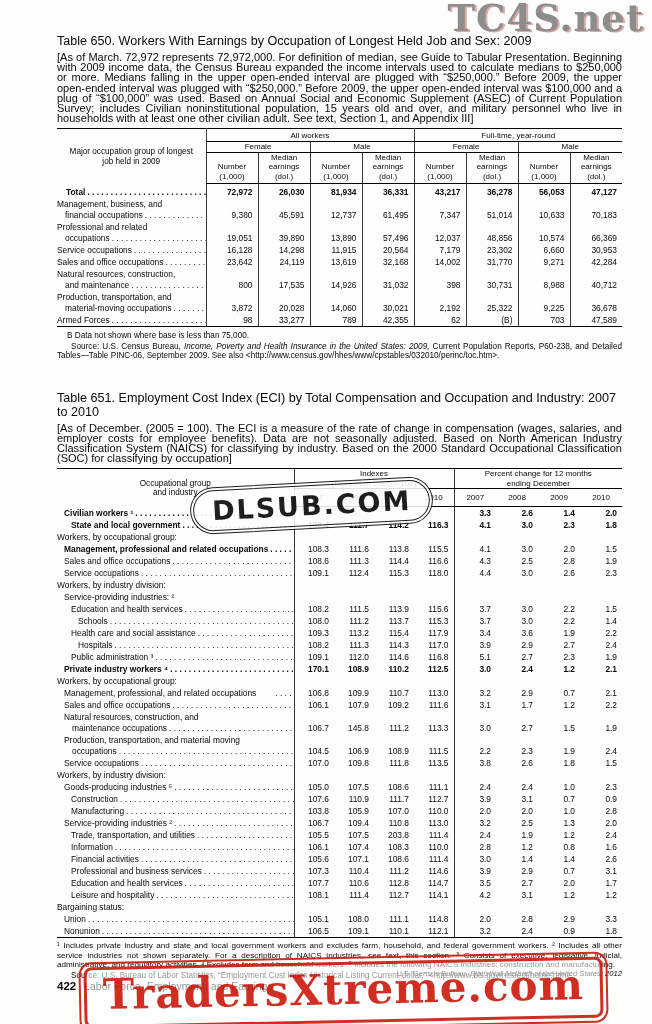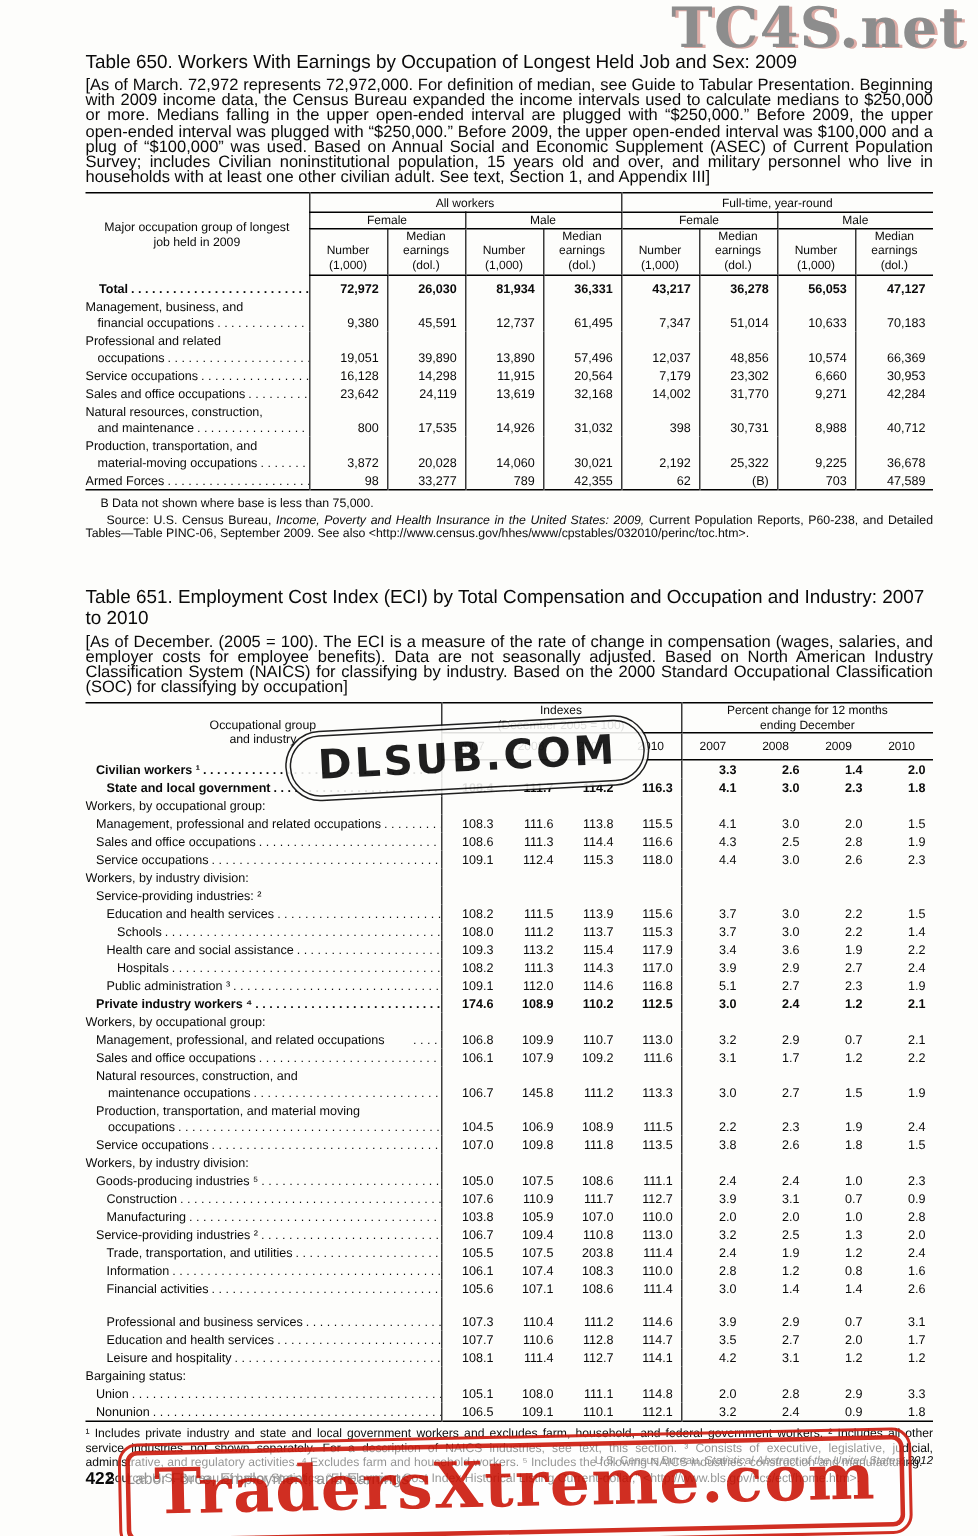--- a/index.html
+++ b/index.html
@@ -347,21 +347,21 @@
             <td class="num"></td>
             <td class="num"></td>
             <td class="num"></td>
             <td class="num vline"></td>
             <td class="num"></td>
             <td class="num"></td>
             <td class="num"></td>
           </tr>
           <tr>
             <td class="stub">
-              <div class="lblrow" style="padding-left: 7px;">
+              <div class="lblrow" style="padding-left: 7px; font-weight: bold;">
                 <span>Management, professional and related occupations</span>
                 <span class="leader"></span>
               </div>
             </td>
             <td class="num vline">108.3</td>
             <td class="num">111.6</td>
             <td class="num">113.8</td>
             <td class="num">115.5</td>
             <td class="num vline">4.1</td>
             <td class="num">3.0</td>
@@ -510,21 +510,21 @@
             <td class="num">2.3</td>
             <td class="num">1.9</td>
           </tr>
           <tr class="b">
             <td class="stub">
               <div class="lblrow" style="padding-left: 7px;">
                 <span>Private industry workers ⁴</span>
                 <span class="leader"></span>
               </div>
             </td>
-            <td class="num vline">174.6</td>
+            <td class="num vline">170.1</td>
             <td class="num">108.9</td>
             <td class="num">110.2</td>
             <td class="num">112.5</td>
             <td class="num vline">3.0</td>
             <td class="num">2.4</td>
             <td class="num">1.2</td>
             <td class="num">2.1</td>
           </tr>
           <tr>
             <td class="stub">
@@ -749,21 +749,21 @@
             <td class="num">107.1</td>
             <td class="num">108.6</td>
             <td class="num">111.4</td>
             <td class="num vline">3.0</td>
             <td class="num">1.4</td>
             <td class="num">1.4</td>
             <td class="num">2.6</td>
           </tr>
           <tr>
             <td class="stub">
-              <div class="lblrow" style="padding-left: 14px; margin-top: 10px;">
+              <div class="lblrow" style="padding-left: 14px;">
                 <span>Professional and business services</span>
                 <span class="leader"></span>
               </div>
             </td>
             <td class="num vline">107.3</td>
             <td class="num">110.4</td>
             <td class="num">111.2</td>
             <td class="num">114.6</td>
             <td class="num vline">3.9</td>
             <td class="num">2.9</td>

